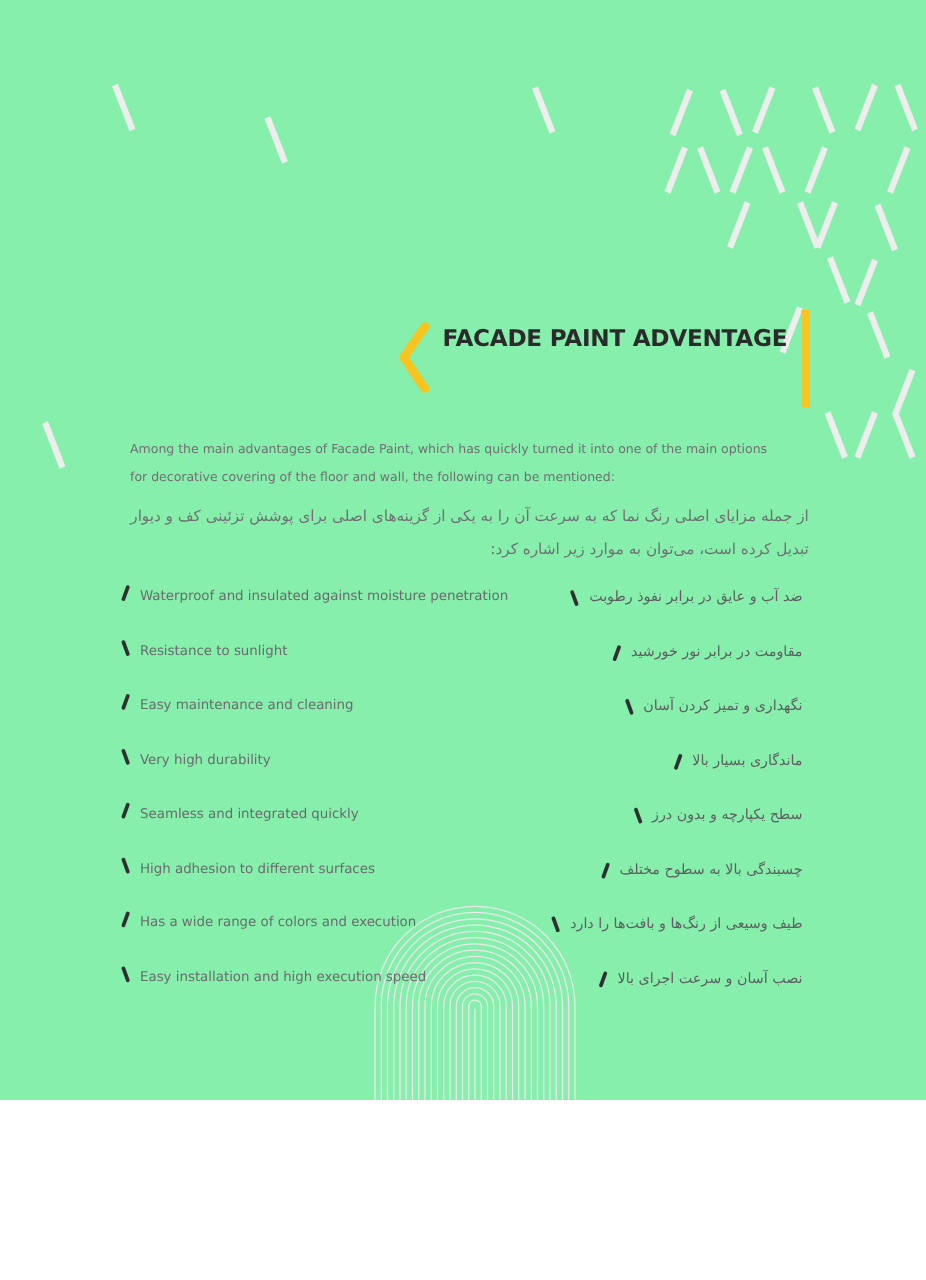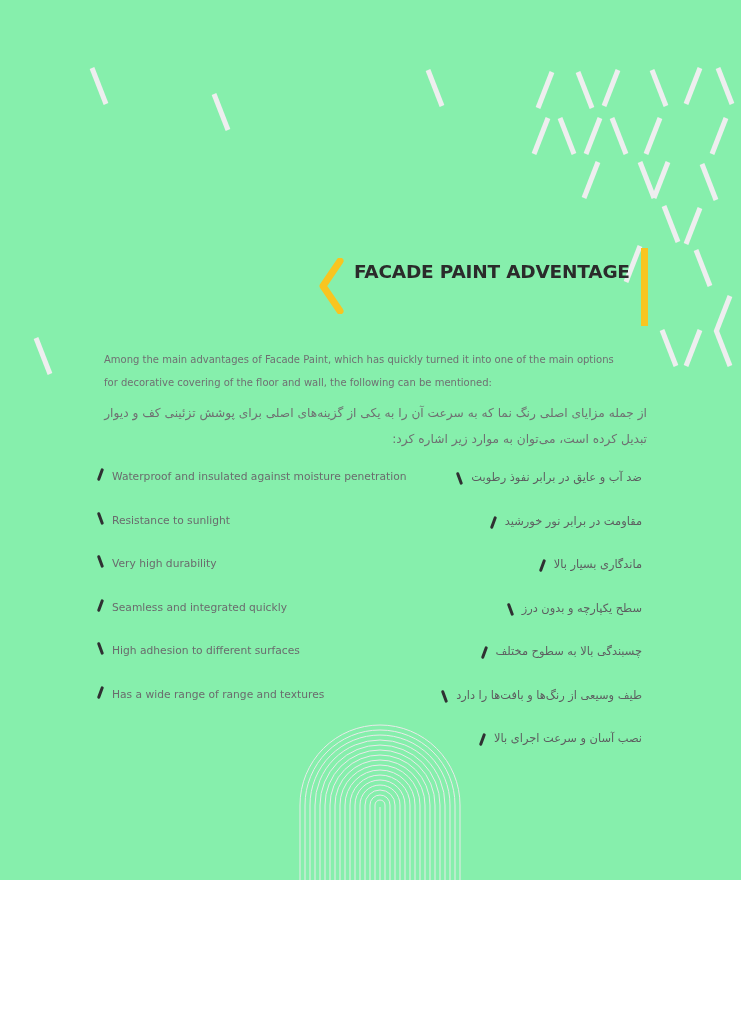--- a/index.html
+++ b/index.html
@@ -291,20 +291,30 @@
           <span class="bullet fwd"></span>
           <span class="adv-text-en">Resistance to sunlight</span>
         </div>
         <div class="adv-fa">
           <span class="bullet back"></span>
           <span class="adv-text-fa">مقاومت در برابر نور خورشید</span>
         </div>
       </div>
       <div class="adv-row">
         <div class="adv-en">
+          <span class="bullet back"></span>
+          <span class="adv-text-en">Easy maintenance and cleaning</span>
+        </div>
+        <div class="adv-fa">
+          <span class="bullet fwd"></span>
+          <span class="adv-text-fa">نگهداری و تمیز کردن آسان</span>
+        </div>
+      </div>
+      <div class="adv-row">
+        <div class="adv-en">
           <span class="bullet fwd"></span>
           <span class="adv-text-en">Very high durability</span>
         </div>
         <div class="adv-fa">
           <span class="bullet back"></span>
           <span class="adv-text-fa">ماندگاری بسیار بالا</span>
         </div>
       </div>
       <div class="adv-row">
         <div class="adv-en">
@@ -322,28 +332,32 @@
           <span class="adv-text-en">High adhesion to different surfaces</span>
         </div>
         <div class="adv-fa">
           <span class="bullet back"></span>
           <span class="adv-text-fa">چسبندگی بالا به سطوح مختلف</span>
         </div>
       </div>
       <div class="adv-row">
         <div class="adv-en">
           <span class="bullet back"></span>
-          <span class="adv-text-en">Has a wide range of range and textures</span>
+          <span class="adv-text-en">Has a wide range of colors and execution</span>
         </div>
         <div class="adv-fa">
           <span class="bullet fwd"></span>
           <span class="adv-text-fa">طیف وسیعی از رنگ‌ها و بافت‌ها را دارد</span>
         </div>
       </div>
       <div class="adv-row">
+        <div class="adv-en">
+          <span class="bullet fwd"></span>
+          <span class="adv-text-en">Easy installation and high execution speed</span>
+        </div>
         <div class="adv-fa">
           <span class="bullet back"></span>
           <span class="adv-text-fa">نصب آسان و سرعت اجرای بالا</span>
         </div>
       </div>
     </div>
 
   <div id="page-number">117</div>
 
 </div>

